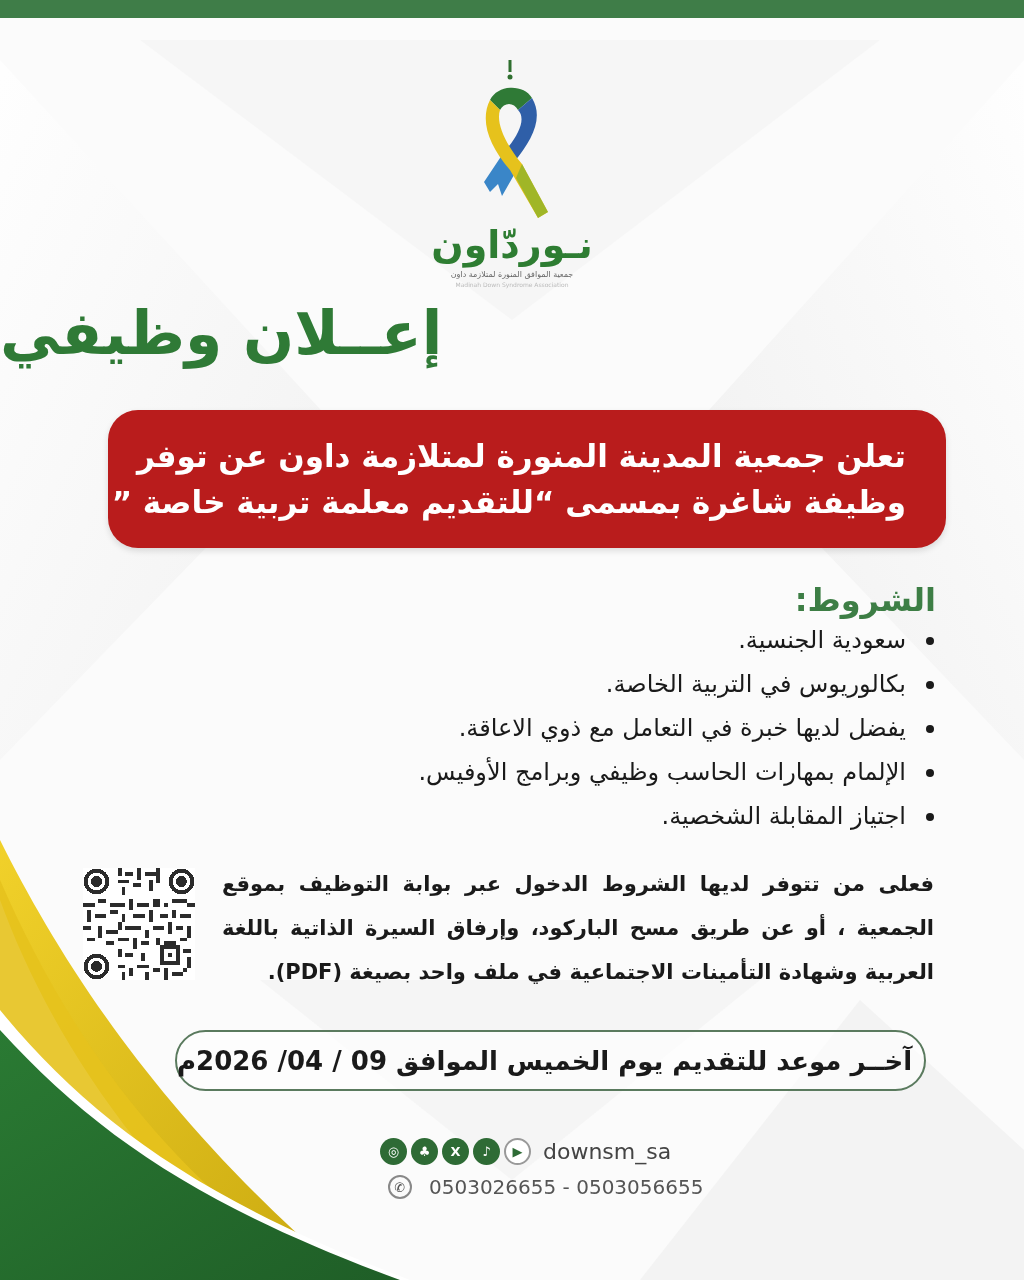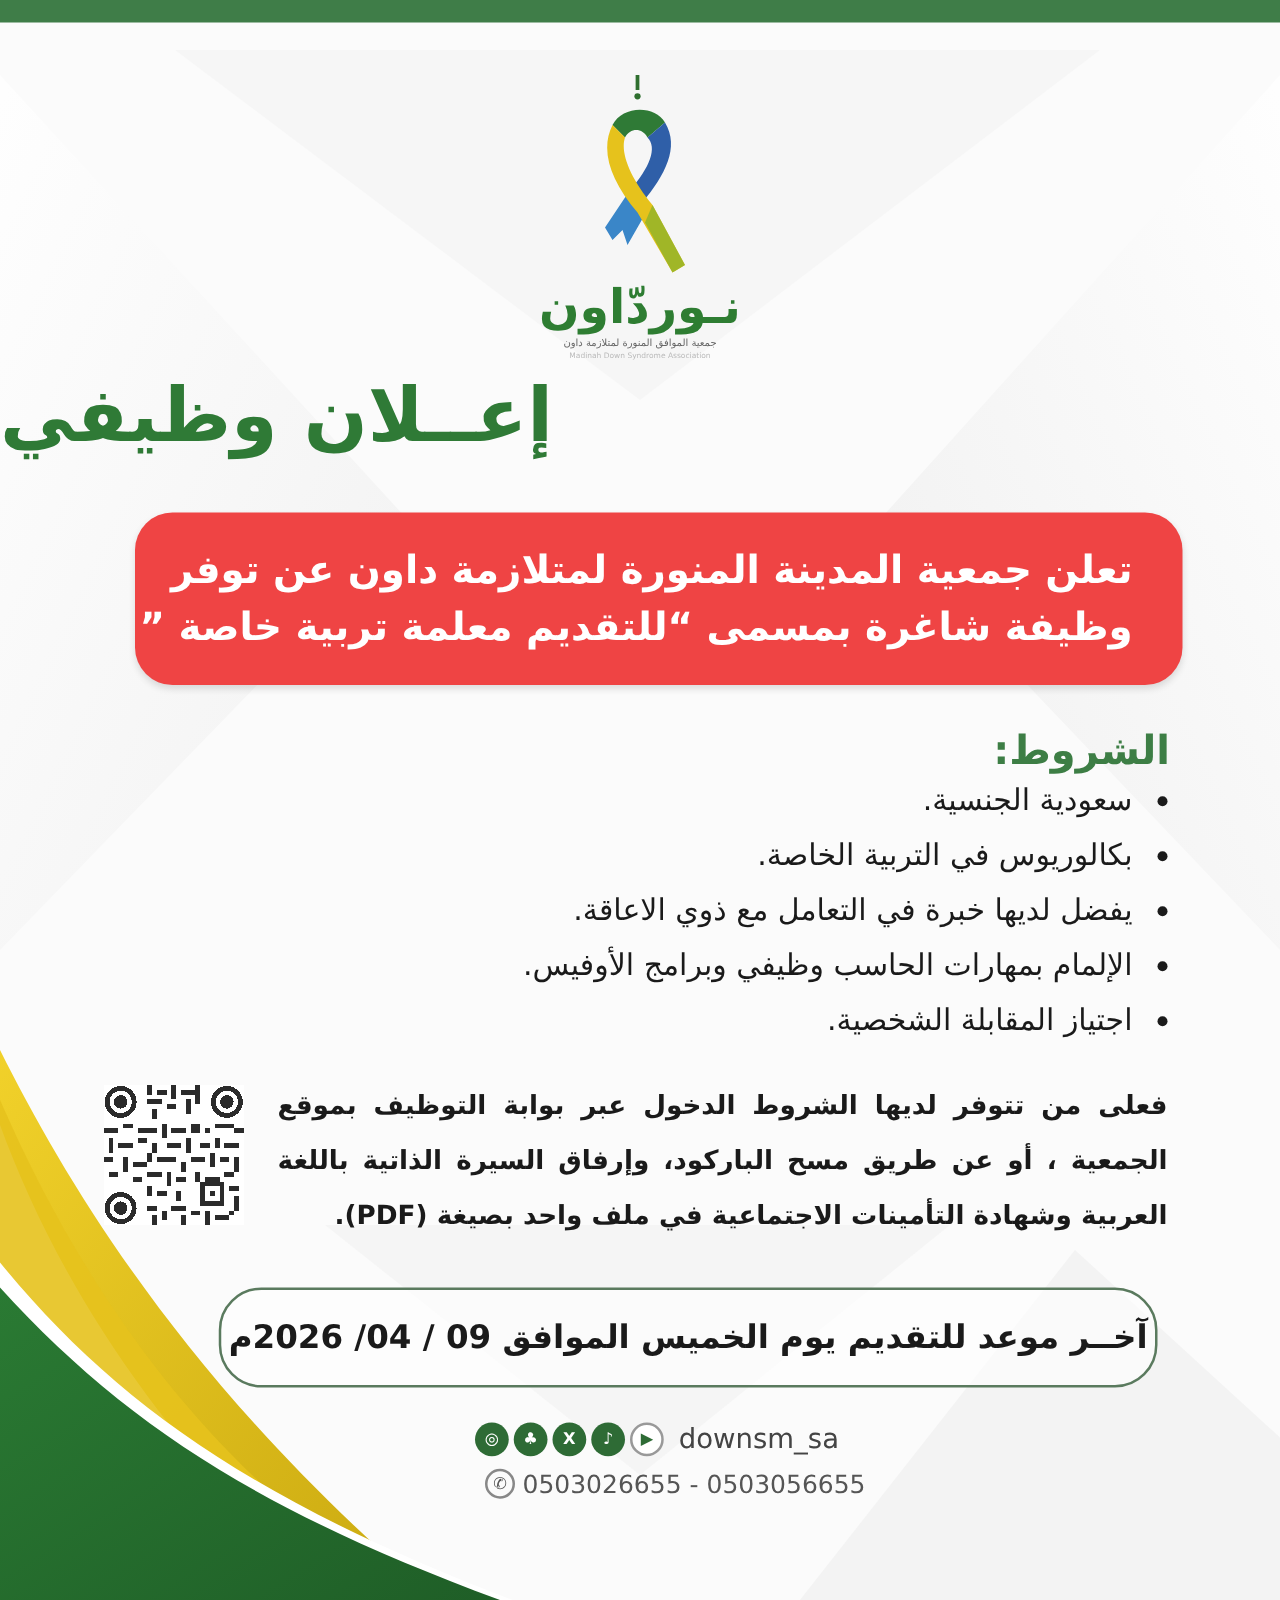--- a/index.html
+++ b/index.html
@@ -34,21 +34,21 @@
     }
 
     .page-title {
       position: absolute; left: 0; top: 298px; width: 1024px; text-align: left;
       font-family: "DejaVu Sans", sans-serif; font-weight: bold;
       font-size: 60px; color: #2f7a36; direction: rtl;
     }
 
     .banner {
       position: absolute; left: 108px; top: 410px; width: 838px; height: 138px;
-      background: #ef4444; border-radius: 30px;
+      background: #b91c1c; border-radius: 30px;
       box-shadow: 0 3px 6px rgba(0,0,0,0.12);
       display: flex; flex-direction: column; justify-content: center;
       padding: 0 40px; direction: rtl;
     }
     .banner-line {
       color: #ffffff; font-weight: bold; font-size: 31px; line-height: 46px;
       text-align: right; white-space: nowrap;
     }
 
     .conditions {
@@ -69,23 +69,23 @@
     }
 
     .apply-text {
       position: absolute; left: 222px; top: 862px; width: 712px; direction: rtl;
       text-align: justify; text-align-last: right;
       font-size: 21px; font-weight: bold; line-height: 44px; color: #1a1a1a;
     }
     .qr { position: absolute; left: 82px; top: 868px; width: 114px; height: 112px; }
 
     .deadline {
-      position: absolute; left: 175px; top: 1030px; width: 751px; height: 80px;
+      position: absolute; left: 175px; top: 1030px; width: 751px; height: 61px;
       border: 2px solid #5a7a5e; border-radius: 34px; background: rgba(255,255,255,0.6);
-      display: flex; align-items: center; justify-content: center; direction: rtl;
+      display: flex; align-items: center; justify-content: flex-end; direction: rtl;
     }
     .deadline-text { font-size: 26px; font-weight: bold; color: #1a1a1a; }
 
     .social-row {
       position: absolute; left: 380px; top: 1134px; height: 34px;
       display: flex; align-items: center; gap: 4px;
     }
     .social-icon {
       width: 27px; height: 27px; border-radius: 50%; background: #2e6b35;
       display: flex; align-items: center; justify-content: center;
@@ -98,21 +98,21 @@
     }
     .phone-row {
       position: absolute; left: 388px; top: 1172px; height: 30px;
       display: flex; align-items: center; gap: 6px;
     }
     .phone-icon {
       width: 24px; height: 24px; border-radius: 50%; border: 2px solid #888;
       display: flex; align-items: center; justify-content: center;
       font-size: 13px; color: #555;
     }
-    .phones { font-size: 20px; color: #555; font-family: "DejaVu Sans", sans-serif; }
+    .phones { font-size: 20px; color: #555; font-family: "DejaVu Sans", sans-serif; margin-left: 11px; }
   </style>
 </head>
 <body>
 
 <svg class="bg-layer" width="1024" height="1280" viewBox="0 0 1024 1280">
   <defs>
     <linearGradient id="facetA" x1="0" y1="0" x2="1" y2="1">
       <stop offset="0" stop-color="#ffffff"></stop>
       <stop offset="1" stop-color="#eeeeee"></stop>
     </linearGradient>

